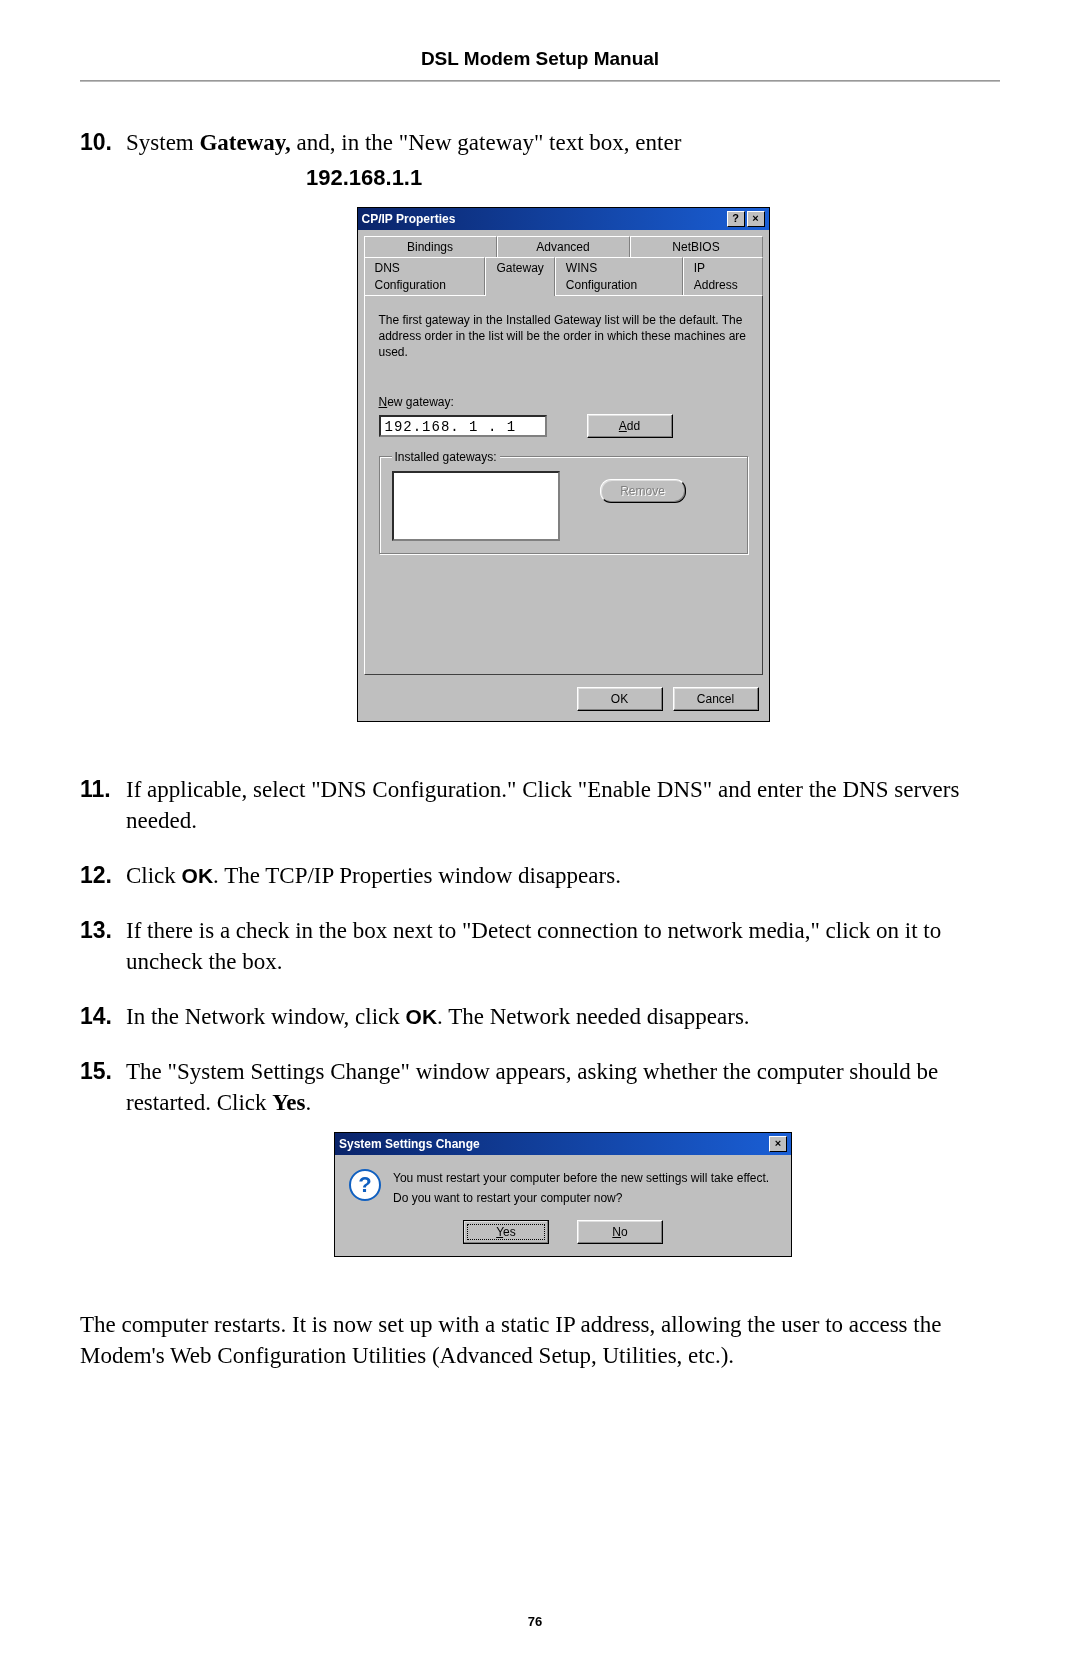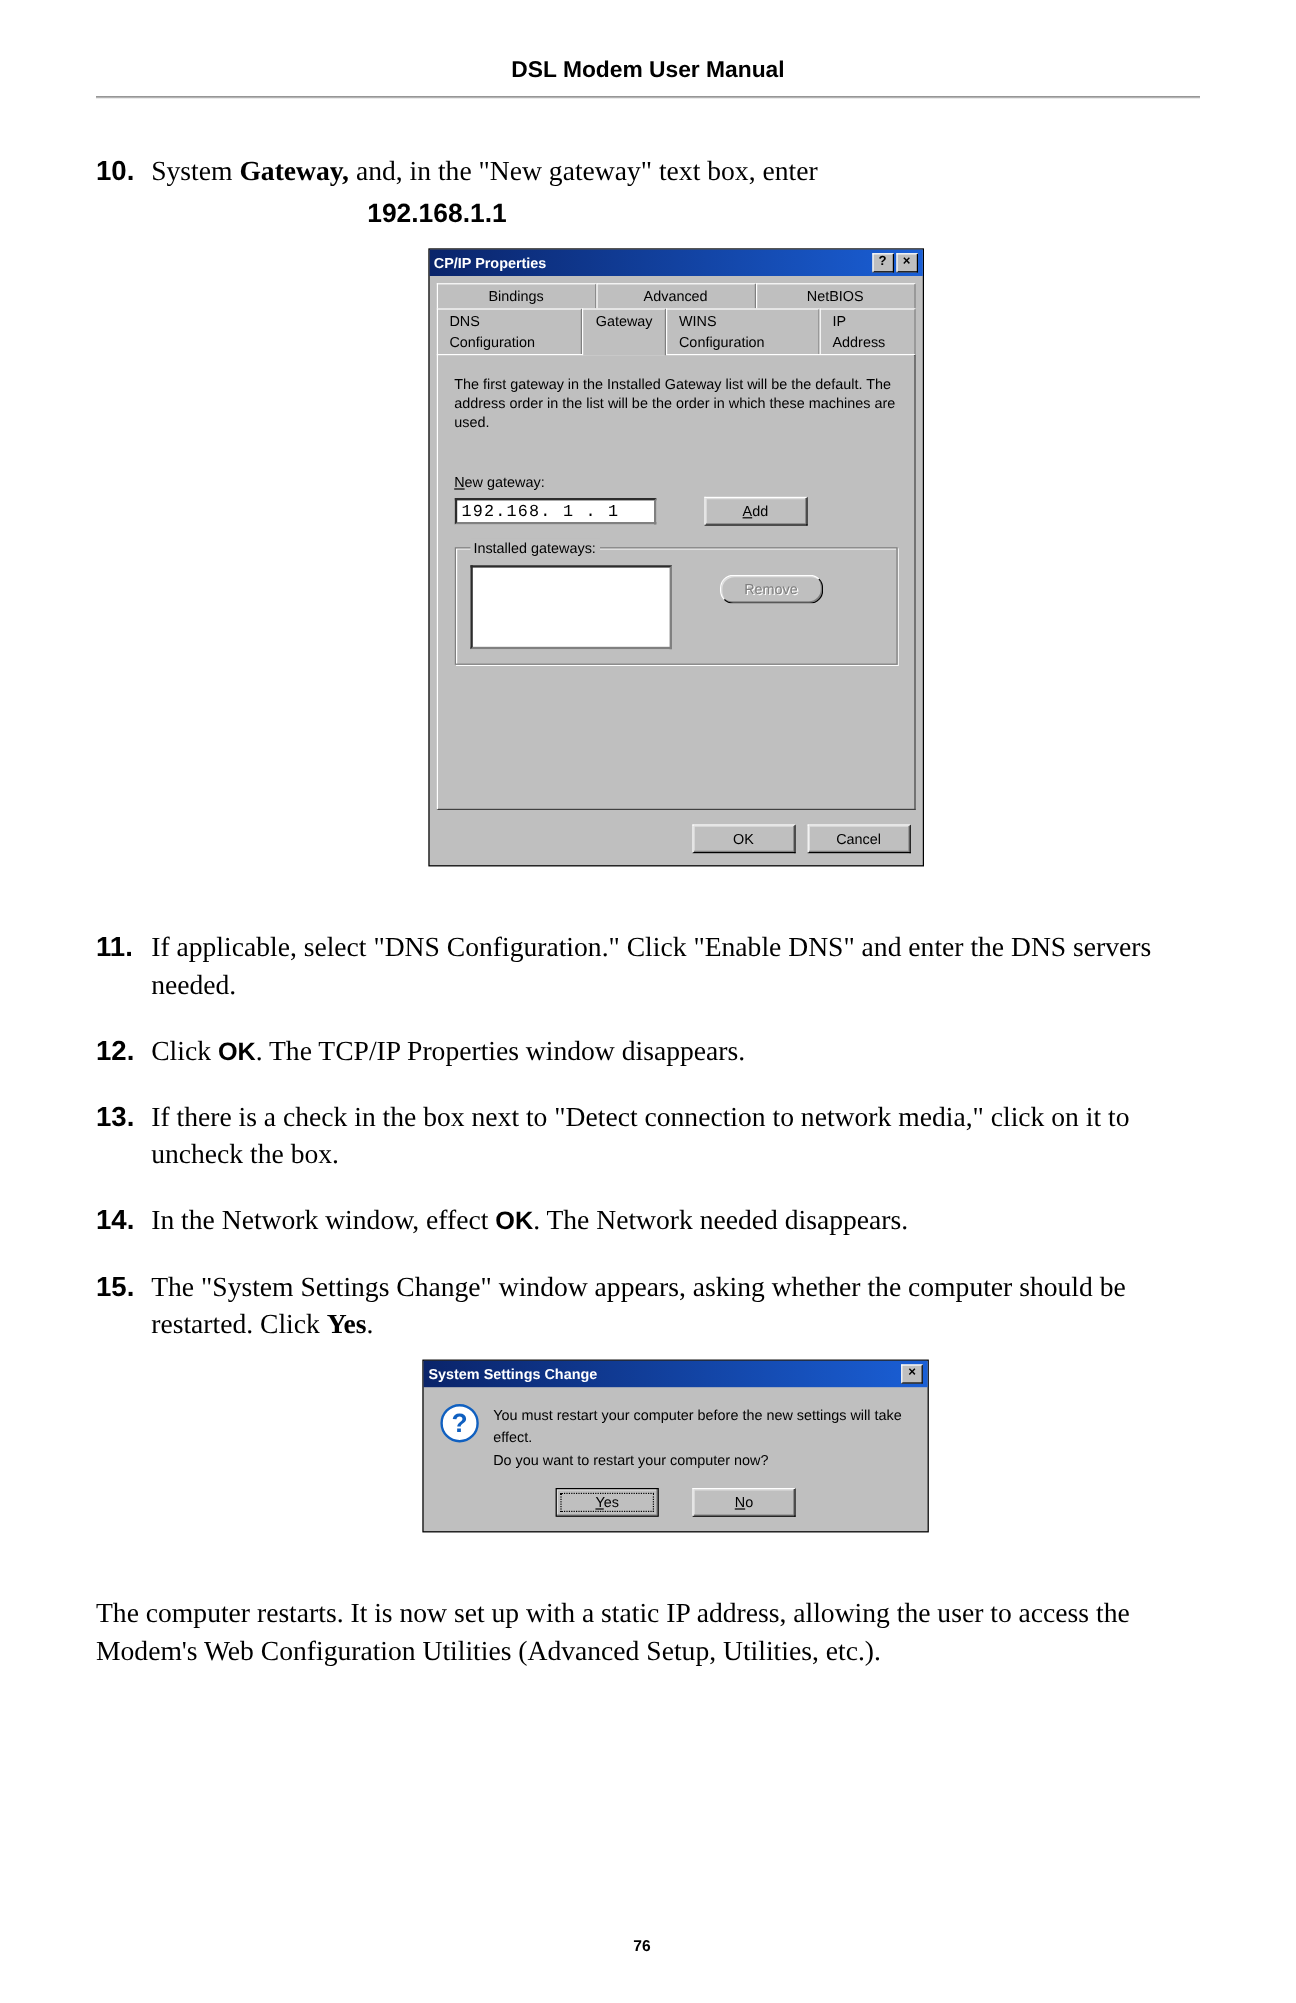--- a/index.html
+++ b/index.html
@@ -147,21 +147,21 @@
     width: 168px; height: 70px;
     background:#fff;
     border: 2px inset #808080;
   }
   .dlgbtns {
     display:flex; justify-content:flex-end; gap:10px;
     padding: 6px 10px 10px 10px;
   }
   
   .dlg2 {
-    width: 422px;
+    width: 458px;
     margin: 0 auto;
     border: 1px solid #000;
     background: #bfbfbf;
     font-family: 'MS Sans Serif', Tahoma, Arial, sans-serif;
     font-size: 12px;
   }
   .dlg2 .body2 { padding: 14px 14px 12px 14px; display:flex; gap:12px; }
   .qicon {
     width:32px;height:32px;border-radius:50%;
     border:2px solid #1060c0; background:#fff;
@@ -178,21 +178,21 @@
     text-align:center; font-family: Arial, sans-serif;
     font-weight:bold; font-size:13px;
   }
   b.sans { font-family: Arial, sans-serif; font-size: 21px; }
   .u { text-decoration: underline; }
 </style>
 </head>
 <body>
 
 <div class="page">
-  <div class="header-title">DSL Modem User Manual</div>
+  <div class="header-title">DSL Modem Setup Manual</div>
   <div class="hr"></div>
 
   <div class="content">
     <ol class="steps">
 
       <li>
         <div class="num">10.</div>
         <div class="body">
           <span>System </span><b>Gateway,</b><span> and, in the "New gateway" text box, enter</span>
           <div class="ipblock"><span class="mono">192.168.1.1</span></div>
@@ -257,21 +257,21 @@
       </li>
 
       <li>
         <div class="num">13.</div>
         <div class="body">If there is a check in the box next to "Detect connection to network media," click on it to uncheck the box.</div>
       </li>
 
       <li>
         <div class="num">14.</div>
         <div class="body">
-          <span>In the Network window, effect </span><b class="sans">OK</b><span>. The Network needed disappears.</span>
+          <span>In the Network window, click </span><b class="sans">OK</b><span>. The Network needed disappears.</span>
         </div>
       </li>
 
       <li>
         <div class="num">15.</div>
         <div class="body">
           <span>The "System Settings Change" window appears, asking whether the computer should be restarted. Click </span><b>Yes</b><span>.</span>
 
           
           <div class="screenshot2">

